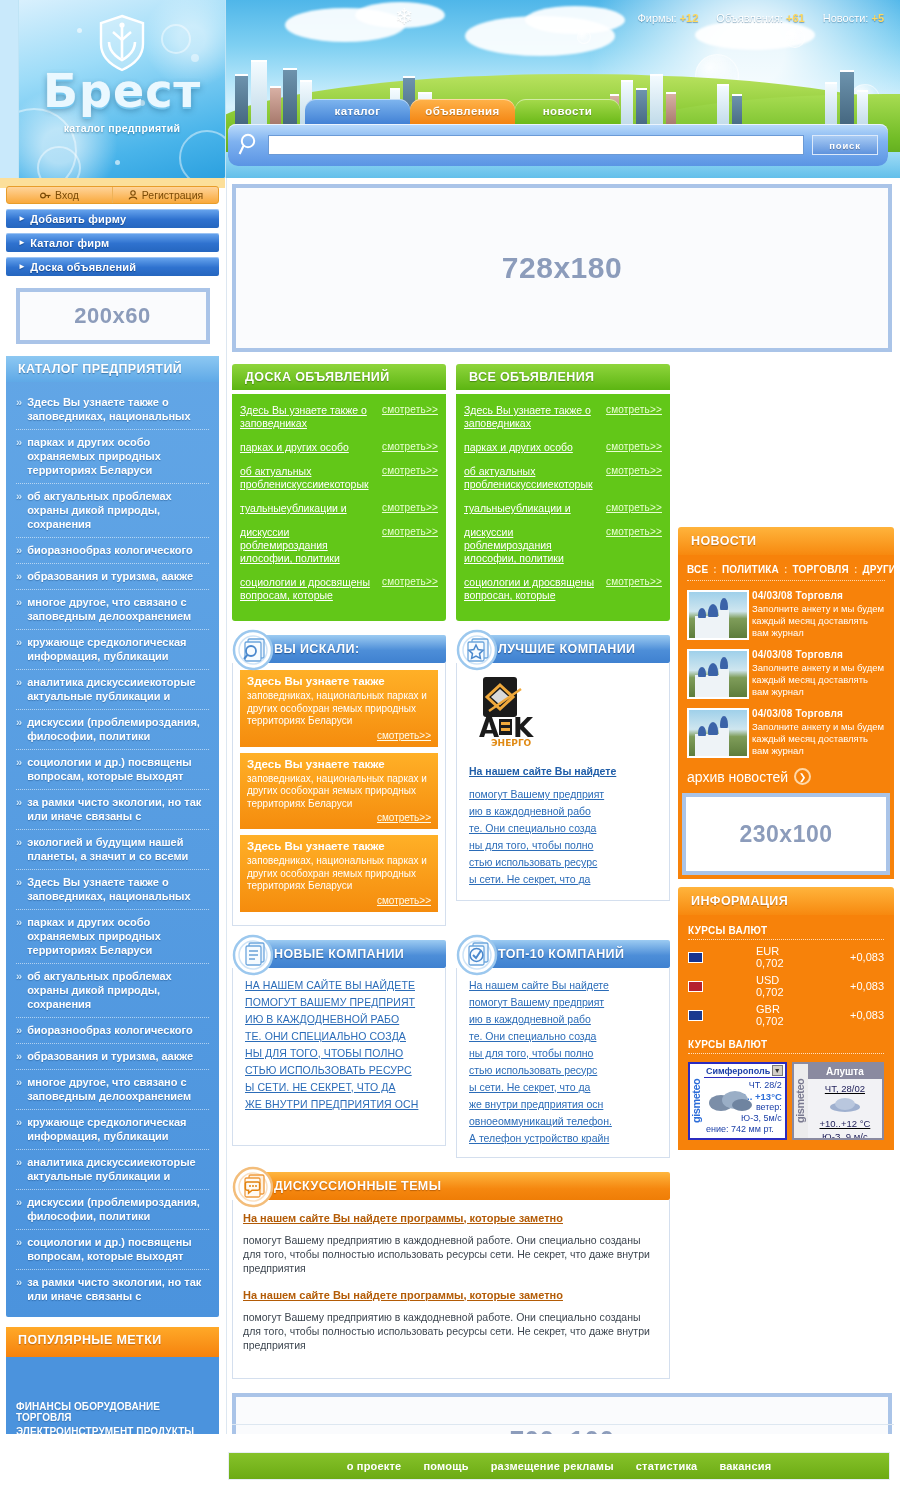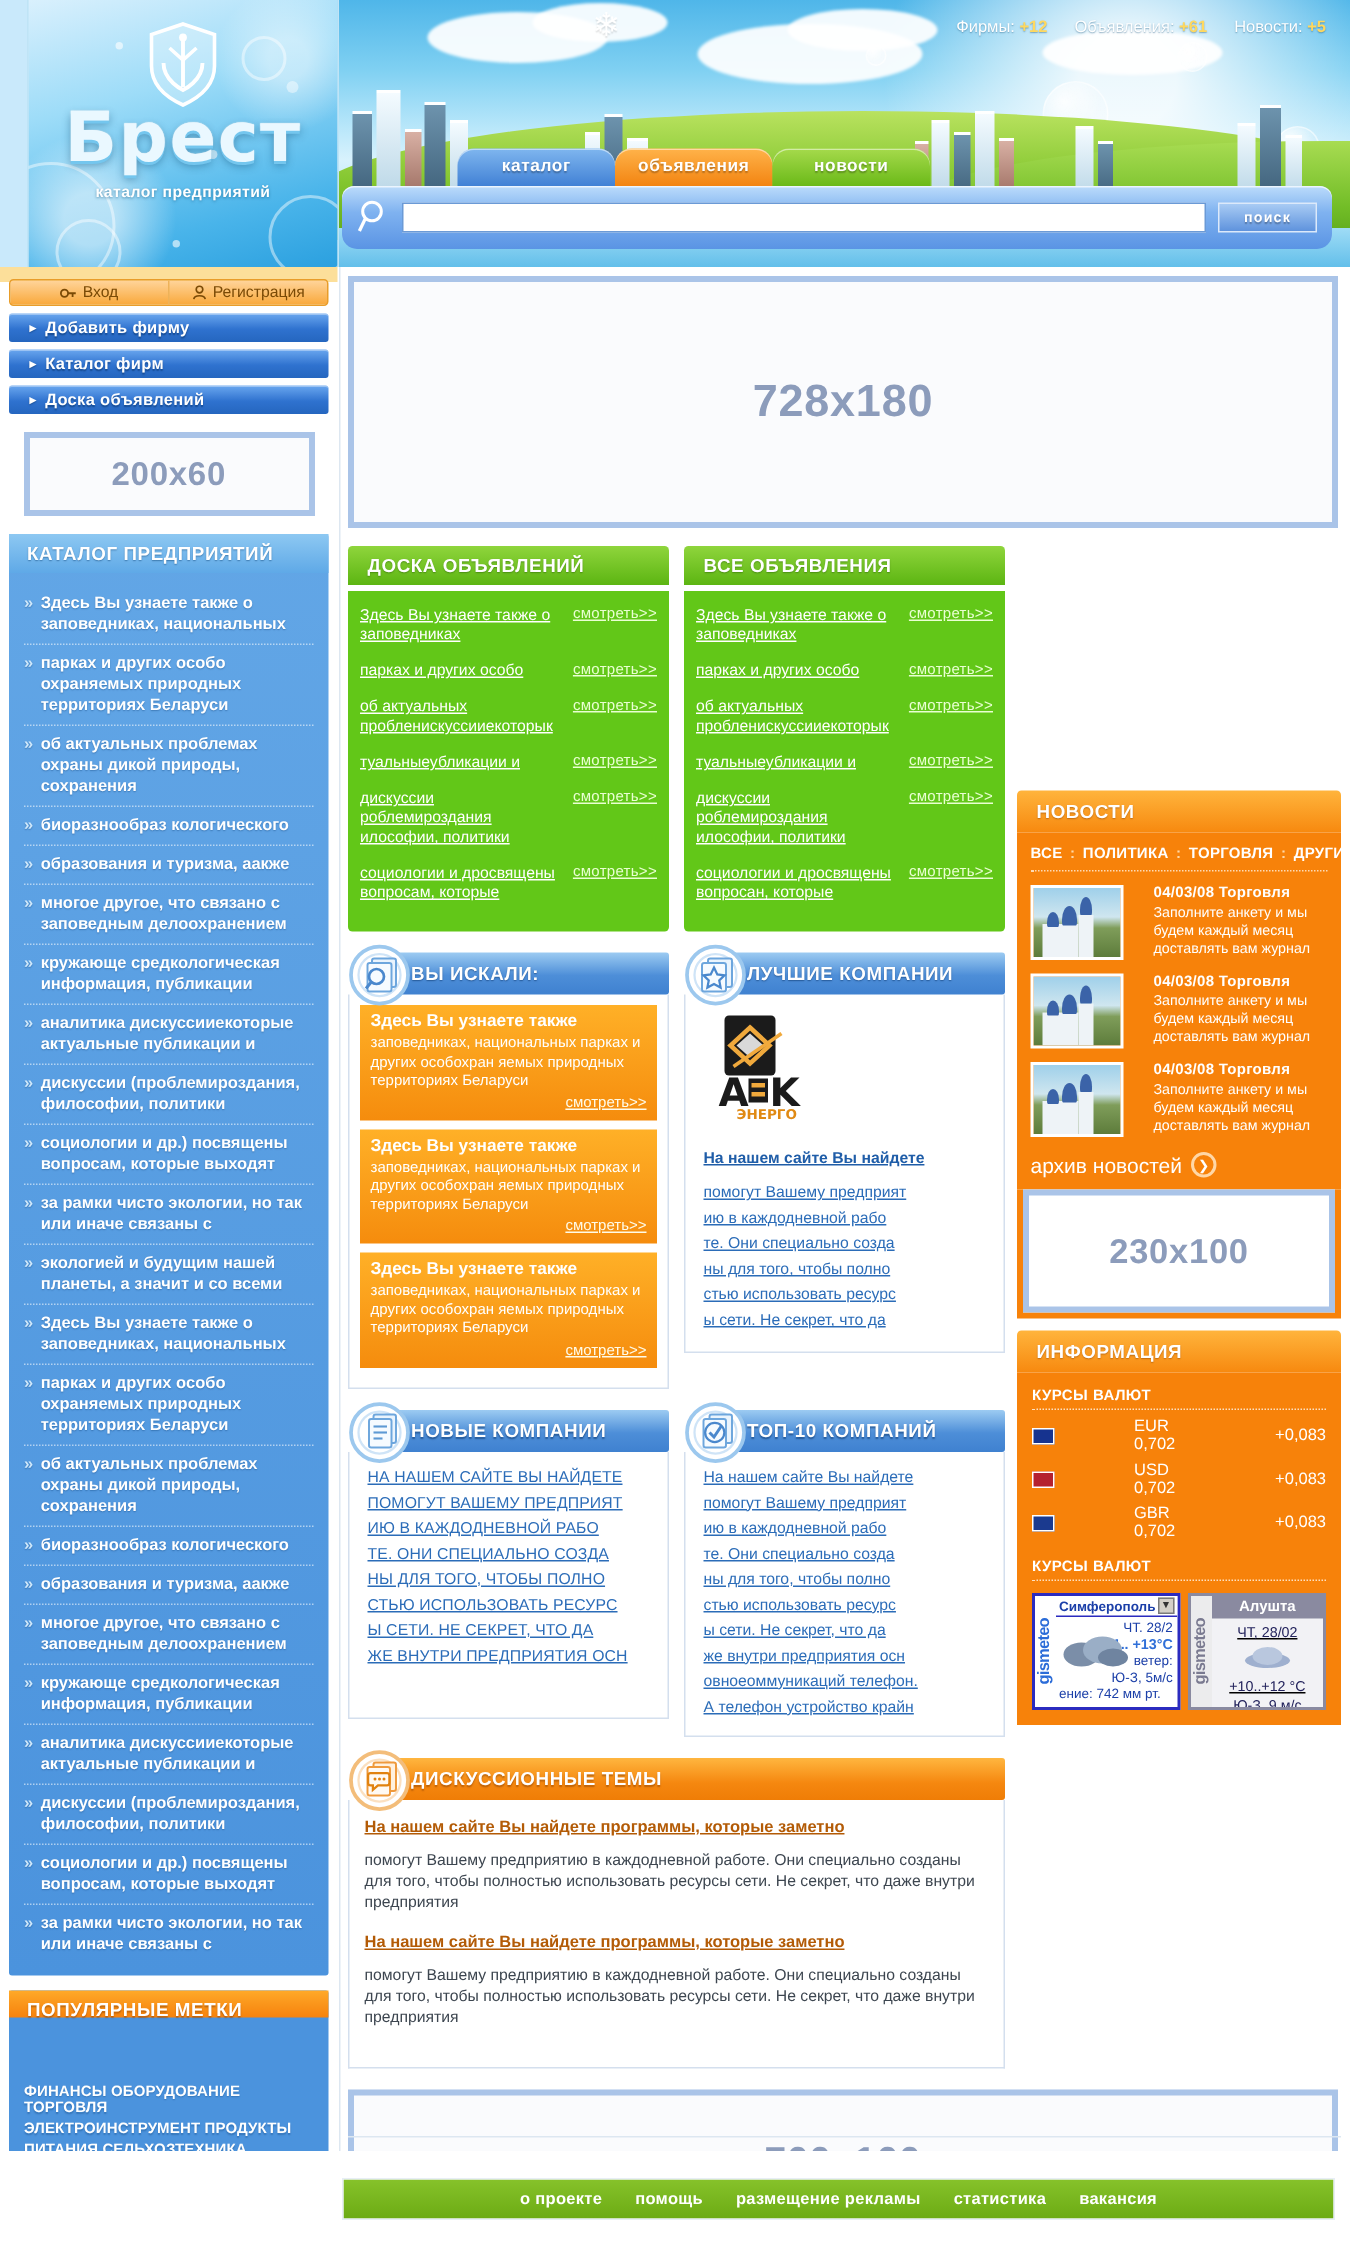--- a/index.html
+++ b/index.html
@@ -168,21 +168,21 @@
     display: flex; gap: 5px; padding: 5px 0 6px 0;
     border-bottom: 1px dotted rgba(255,255,255,.55);
     font-size: 11px; font-weight: bold; color: #ffffff; line-height: 14px;
     text-shadow: 0 1px 1px rgba(0,50,100,.35); cursor: pointer;
   }
   .cat-item:last-child { border-bottom: none; }
   .cat-item .chev { color: #cfe8fb; flex: 0 0 auto; }
 
   .panel-tags { margin: 10px 6px 0 6px; background: #4b93dd; border-radius: 2px; padding-bottom: 10px; }
   .ph-orange-small {
-    height: 18px; line-height: 26px; padding-left: 12px; color: #fff;
+    height: 30px; line-height: 26px; padding-left: 12px; color: #fff;
     font-size: 12.5px; font-weight: bold; letter-spacing: .4px;
     background: linear-gradient(180deg,#ffa928 0%,#f6820d 100%);
     text-shadow: 0 1px 1px rgba(120,50,0,.45);
   }
   .tag-line {
     padding: 3px 10px 0 10px; font-size: 10px; font-weight: bold; color: #ffffff;
     letter-spacing: .1px; cursor: pointer; text-shadow: 0 1px 1px rgba(0,50,100,.3);
   }
 
   
@@ -255,21 +255,21 @@
     text-shadow: 0 1px 1px rgba(120,50,0,.45);
   }
   .orange-body { background: #f7820a; padding: 9px 9px 8px 9px; }
   .news-tabs {
     display: flex; gap: 5px; font-size: 10px; font-weight: bold; color: #fff;
     padding-bottom: 5px; border-bottom: 1px dotted rgba(255,255,255,.7);
     letter-spacing: .2px;
   }
   .news-tabs span { cursor: pointer; }
   .news-tabs .sep { color: #ffd9a8; cursor: default; }
-  .news-item { display: flex; gap: 20px; margin-top: 9px; }
+  .news-item { display: flex; gap: 3px; margin-top: 9px; }
   .thumb {
     flex: 0 0 62px; height: 50px; border: 2px solid #fff; overflow: hidden;
     background: linear-gradient(180deg,#9fd0ea 0%,#cfe6ef 42%,#7f9d5a 58%,#5d7c3b 100%);
     position: relative;
   }
   .dome { position: absolute; border-radius: 50% 50% 8% 8% / 70% 70% 20% 20%; background: #3b63a8; }
   .wall { position: absolute; background: #eef3f7; }
   .news-txt { flex: 1; }
   .news-date { font-size: 10px; font-weight: bold; color: #fff; letter-spacing: .2px; }
   .news-body { font-size: 9.5px; color: #fff; line-height: 12px; margin-top: 2px; }

